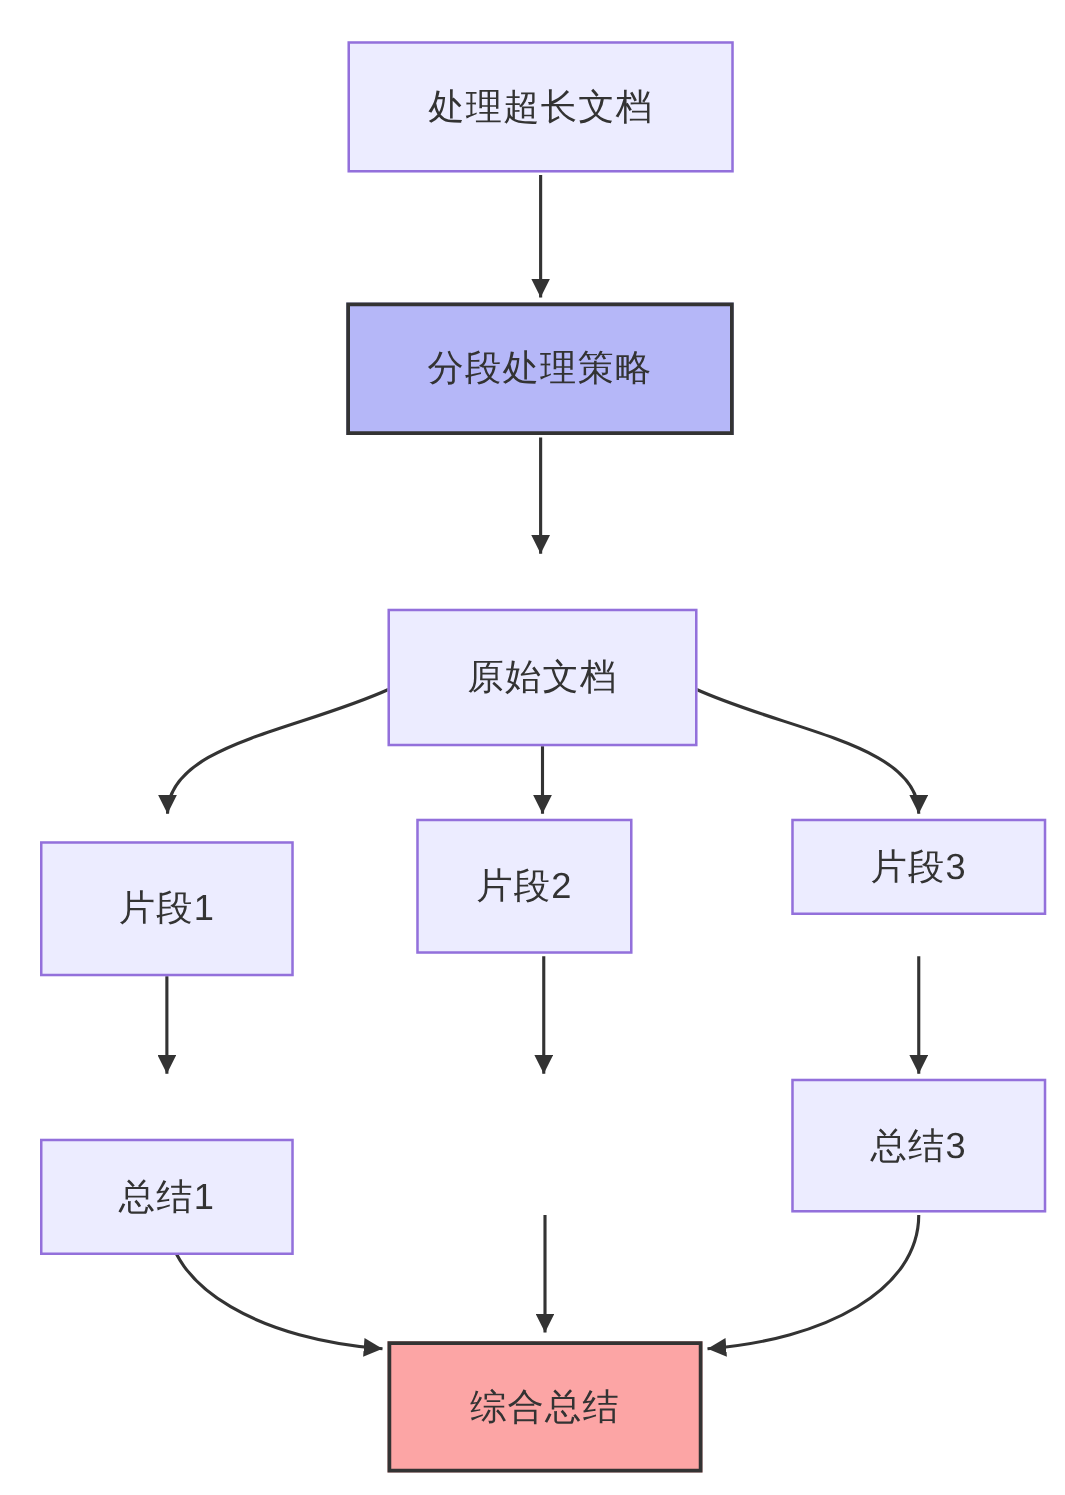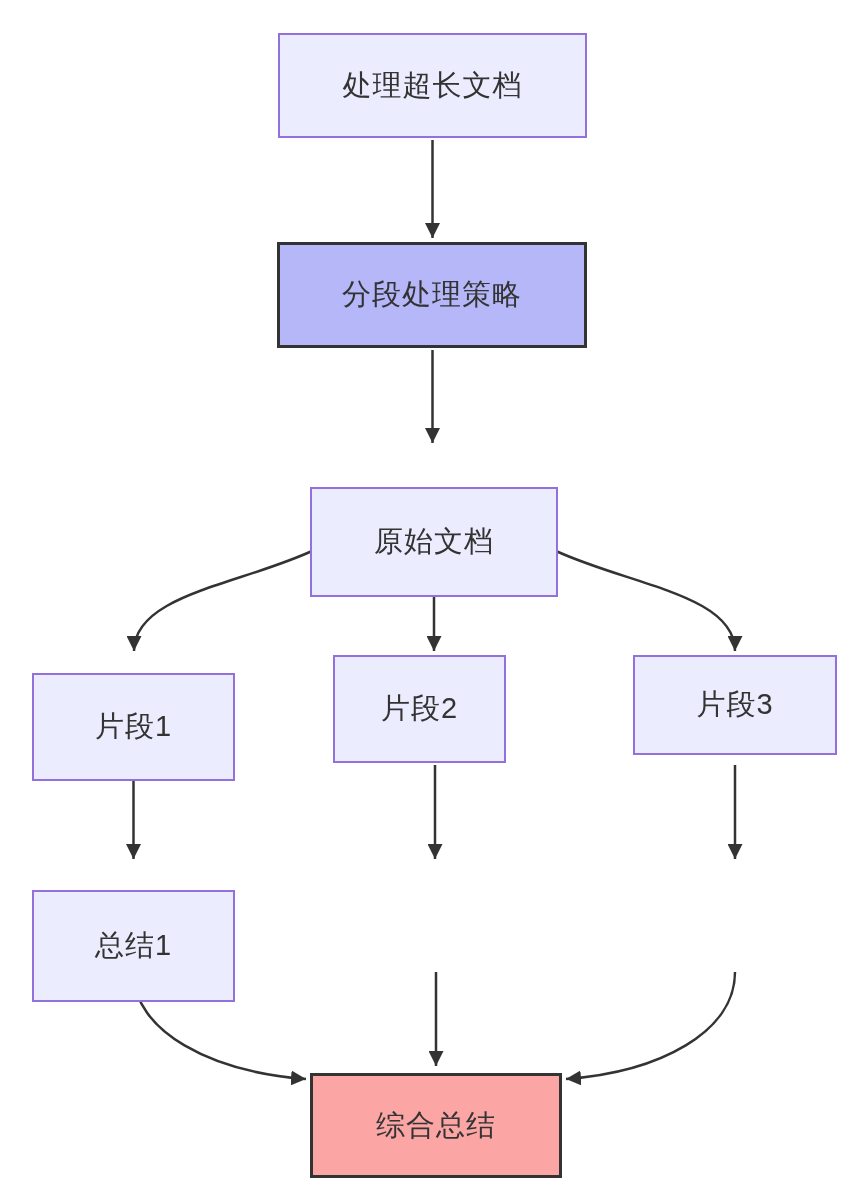--- a/index.html
+++ b/index.html
@@ -48,22 +48,22 @@
   .node.success {
     background: #fca5a5;
     border: 3.5px solid #333333;
   }
   
   .n0 { left: 278px; top: 33px;  width: 309px; height: 105px; }
   .n1 { left: 277px; top: 242px; width: 310px; height: 106px; }
   .n2 { left: 310px; top: 447px; width: 248px; height: 110px; margin-top: 40px; }
   .n3 { left: 32px;  top: 655px; width: 203px; height: 108px; margin-top: 18px; }
   .n4 { left: 333px; top: 655px; width: 173px; height: 108px; }
-  .n5 { left: 633px; top: 655px; width: 204px; height: 100px; }
-  .n6 { left: 32px;  top: 890px; width: 203px; height: 112px; }
+  .n5 { left: 633px; top: 655px; width: 204px; height: 77px; }
+  .n6 { left: 32px;  top: 911px; width: 203px; height: 93px; }
   .n7 { left: 333px; top: 863px; width: 204px; height: 107px; }
   .n8 { left: 633px; top: 863px; width: 204px; height: 107px; }
   .n9 { left: 310px; top: 1073px; width: 252px; height: 105px; }
 </style>
 </head>
 <body>
 
 <div class="canvas">
 
   <svg class="edges" viewBox="0 0 852 1196" xmlns="http://www.w3.org/2000/svg">
@@ -89,15 +89,16 @@
     <path class="edge" d="M735,972 C735,1032 660,1072 566,1079" marker-end="url(#arrowhead)"></path>
   </svg>
 
   <div class="node n1 highlight">分段处理策略</div>
   <div class="node n0">处理超长文档</div>
   <div class="node n2">原始文档</div>
   <div class="node n3">片段1</div>
   <div class="node n4">片段2</div>
   <div class="node n5">片段3</div>
   <div class="node n6">总结1</div>
+  <div class="node n8">总结3</div>
   <div class="node n9 success">综合总结</div>
 
 </div>
 
 </body></html>

